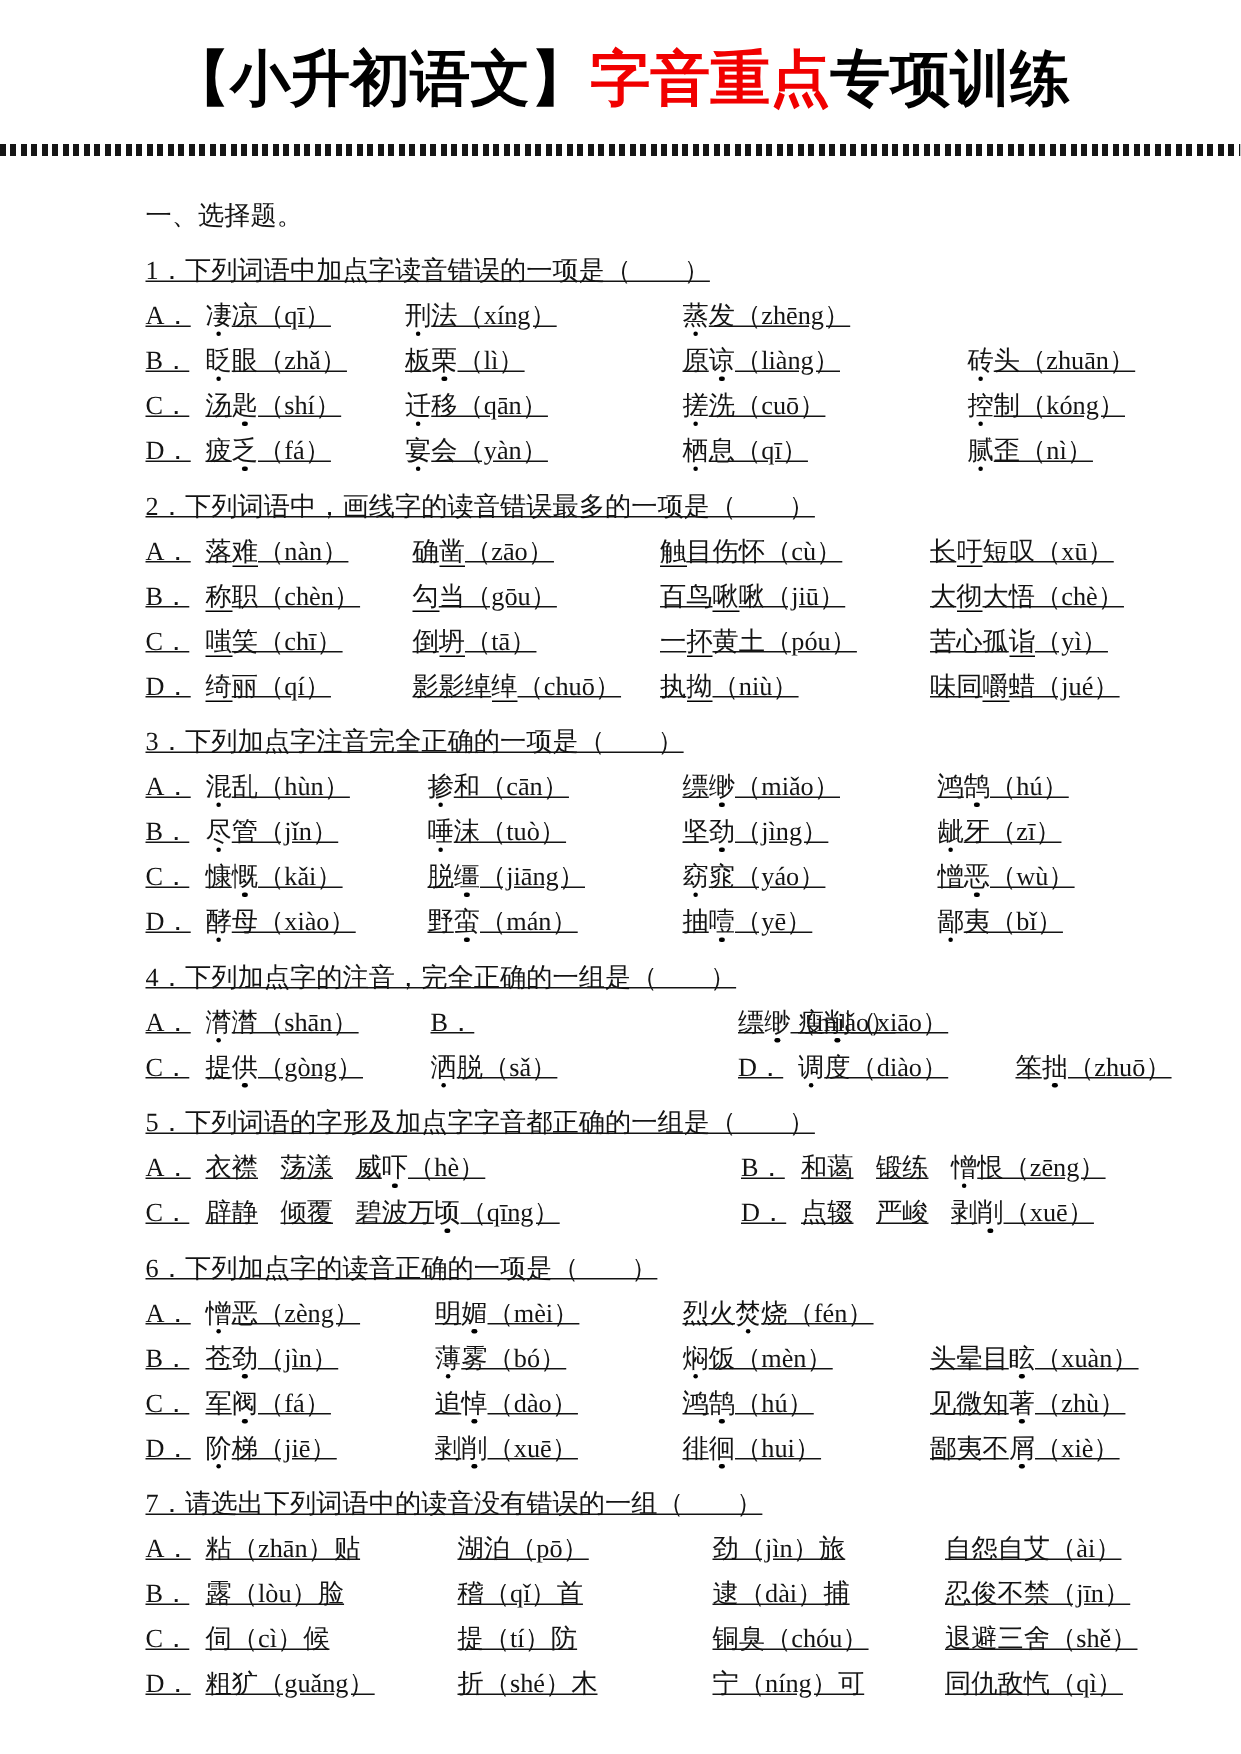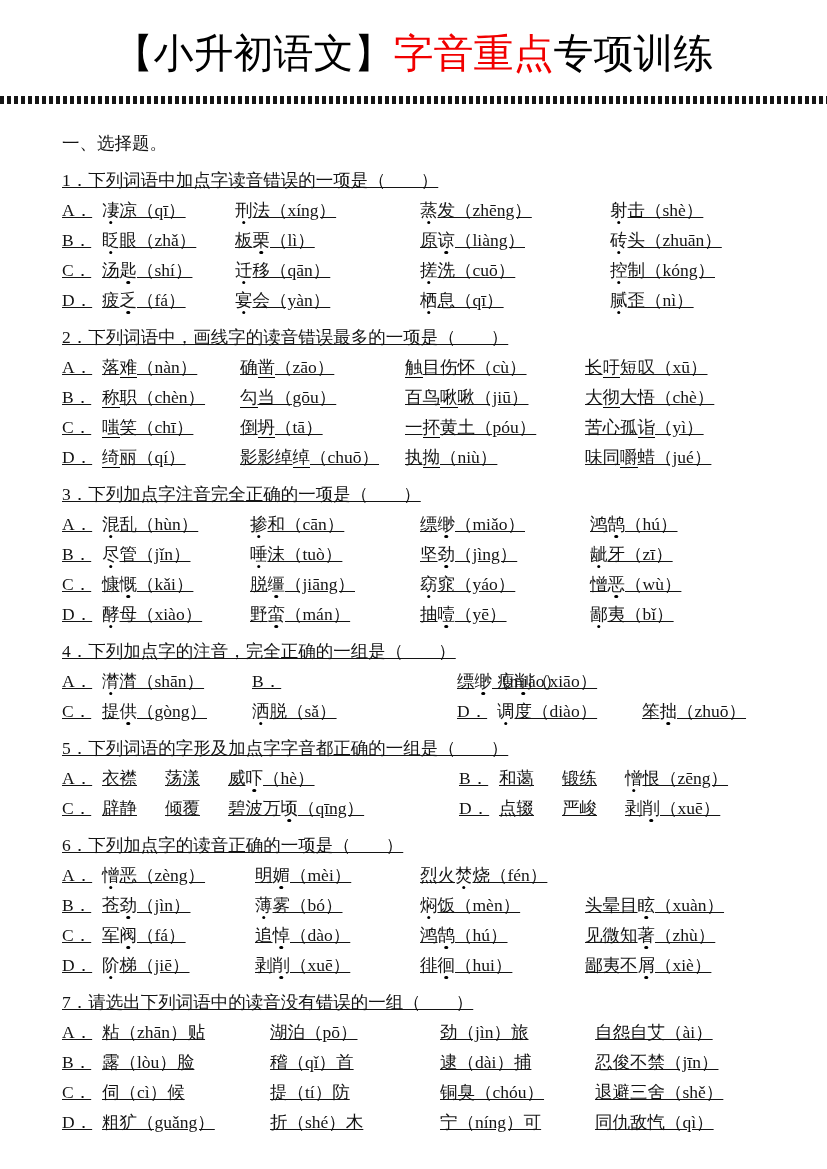--- a/index.html
+++ b/index.html
@@ -1,36 +1,36 @@
 <!DOCTYPE html>
 <html><head>
 <meta charset="utf-8">
 <style>
   html,body{margin:0;padding:0;background:#fff;}
   body{width:827px;height:1169px;overflow:hidden;color:#141414;
        font-family:"Liberation Serif",serif;}
   .title{text-align:center;margin:26px 10px 0;font-size:40px;line-height:1.35;
-         font-family:"Liberation Sans",sans-serif;font-weight:400;color:#000;
+         font-family:"Liberation Sans",sans-serif;font-weight:700;color:#000;
          white-space:nowrap;}
   .title .red{color:#f10000;}
   .dotted-rule{height:8px;margin:16px 0 0;
      background:repeating-linear-gradient(90deg,#161616 0 4px,transparent 4px 7px);}
-  .content{padding:24px 50px 0 62px;font-size:17.5px;}
+  .content{padding:24px 50px 0 97px;font-size:17.5px;}
   .line{height:30px;display:flex;align-items:center;}
   .question{margin-top:7px;text-decoration:underline;}
   .stem{height:30px;display:flex;align-items:center;white-space:nowrap;}
   .opt{display:grid;align-items:center;height:30px;white-space:nowrap;}
   #q1 .opt{grid-template-columns:40px 133px 185px 190px 1fr;}
   #q2 .opt{grid-template-columns:40px 138px 165px 180px 1fr;}
   #q3 .opt{grid-template-columns:40px 148px 170px 170px 1fr;}
   #q6 .opt{grid-template-columns:40px 153px 165px 165px 1fr;}
   #q7 .opt{grid-template-columns:40px 168px 170px 155px 1fr;}
   #q4 .opt{grid-template-columns:40px 150px 205px 40px 145px 1fr;}
   #q5 .opt{grid-template-columns:40px 357px 40px 1fr;}
-  .items{display:flex;gap:28px;}
+  .items{display:flex;gap:15px;}
   .d{position:relative;display:inline-block;}
   .d::after{content:"";position:absolute;left:50%;bottom:-2px;
             transform:translateX(-50%);width:3.5px;height:3.5px;
             border-radius:50%;background:#000;}
   .u{display:inline-block;border-bottom:1.5px solid #000;line-height:1.1;}
 </style>
 </head>
 <body>
 
 <div class="page">
@@ -41,21 +41,20 @@
   <div class="content">
     <div class="line">一、选择题。</div>
     <div id="questions">
         <div class="question" id="q1">
           <div class="stem">1．下列词语中加点字读音错误的一项是（　　）</div>
           <div class="opt">
             <span class="label">A．</span>
             <span class="word"><span class="d">凄</span>凉（qī）</span>
             <span class="word"><span class="d">刑</span>法（xíng）</span>
             <span class="word"><span class="d">蒸</span>发（zhēng）</span>
-            <span class="word"><span class="d">射</span>击（shè）</span>
           </div>
           <div class="opt">
             <span class="label">B．</span>
             <span class="word"><span class="d">眨</span>眼（zhǎ）</span>
             <span class="word">板<span class="d">栗</span>（lì）</span>
             <span class="word">原<span class="d">谅</span>（liàng）</span>
             <span class="word"><span class="d">砖</span>头（zhuān）</span>
           </div>
           <div class="opt">
             <span class="label">C．</span>

